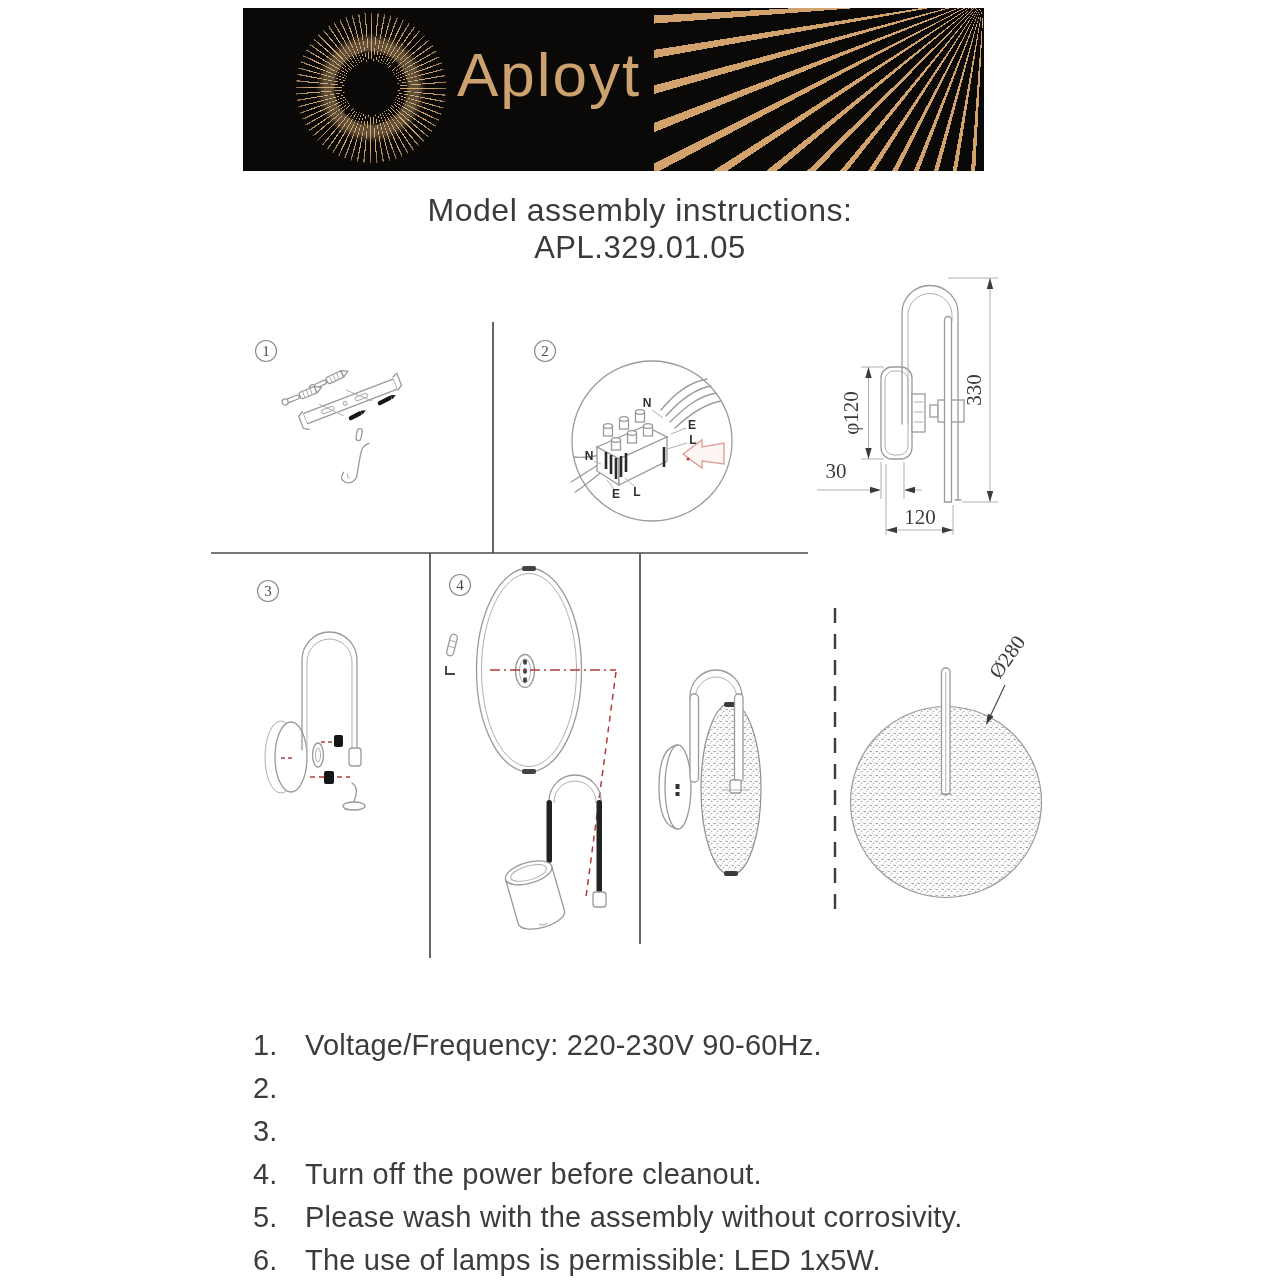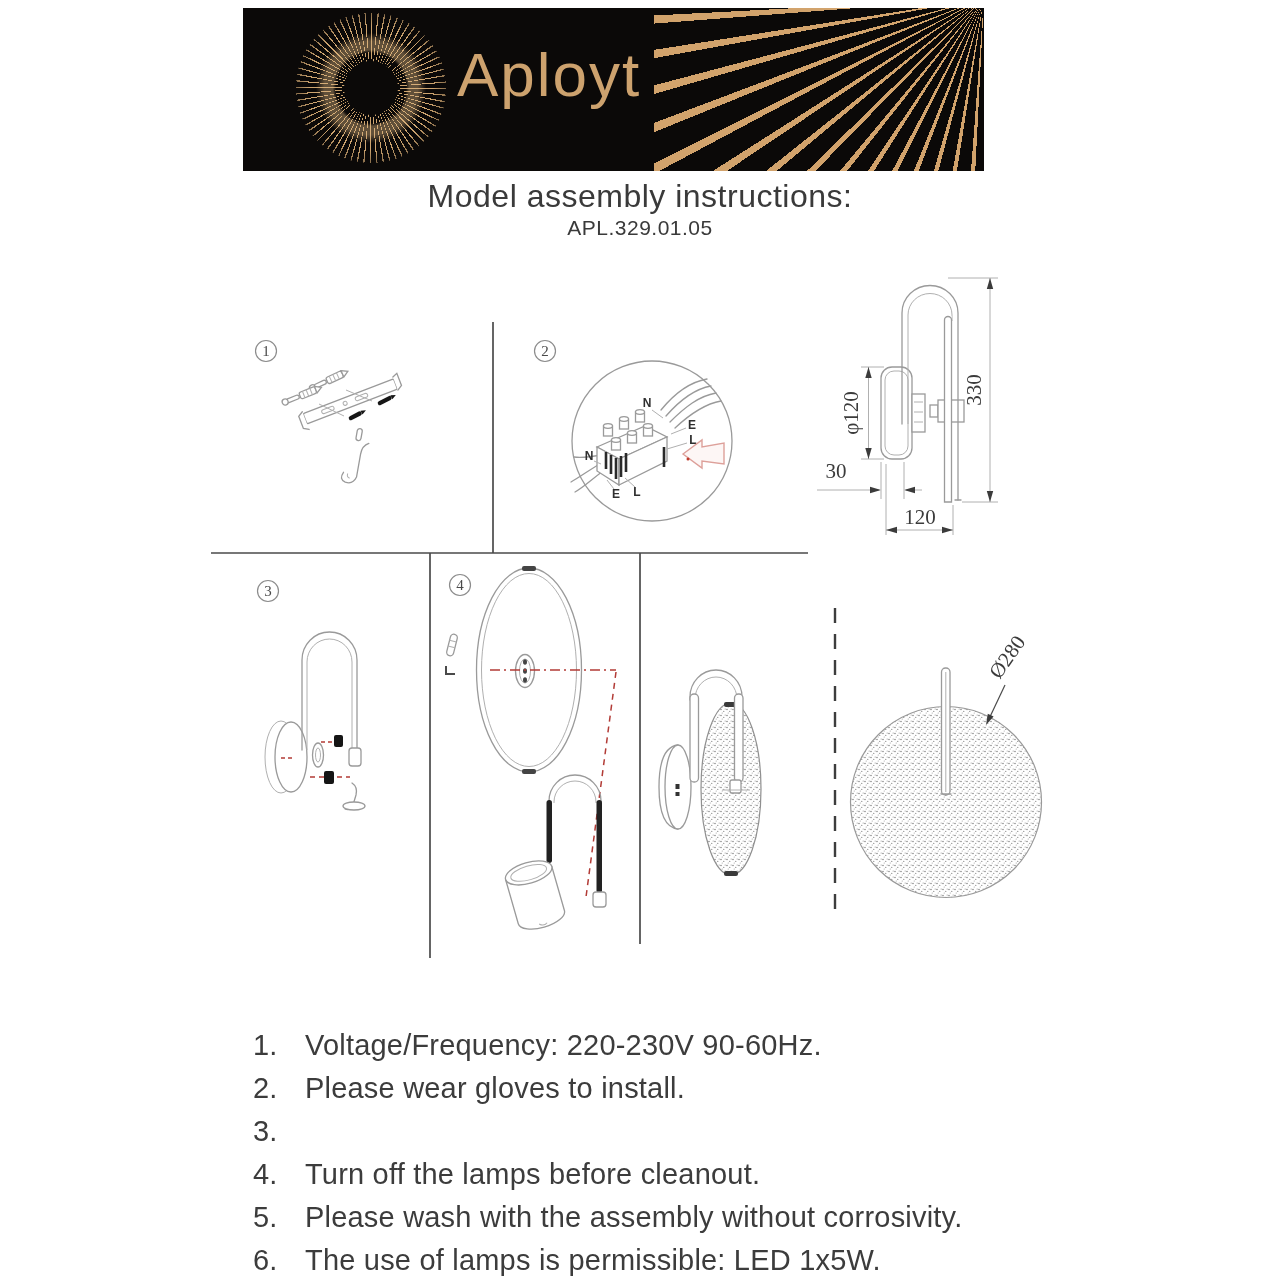--- a/index.html
+++ b/index.html
@@ -35,24 +35,24 @@
   }
   .fan {
     position:absolute; right:0; top:0; width:330px; height:163px;
     background: repeating-conic-gradient(from 186deg at 100% -6%,
       rgba(210,163,108,0) 0deg 2.9deg, #d2a36c 2.9deg 4.3deg, rgba(210,163,108,0) 4.3deg 5.9deg);
   }
 
   
   .title, .model {
     position:absolute; left:0; right:0; text-align:center;
-    color:#3a3a3a; letter-spacing:0.5px;
+    color:#3a3a3a; letter-spacing:0.5px;margin-top:14px;
   }
   .title { top:178px; font-size:32px; }
-  .model { top:216px; font-size:21px; }
+  .model { top:216px; font-size:31px; }
 
   
   svg.diagram { position:absolute; left:0; top:0; width:1280px; height:1280px; }
   .ln   { stroke:#9a9a9a; stroke-width:1.3; fill:none; stroke-linecap:round; }
   .f    { fill:#ffffff; }
   .thin { stroke:#b0b0b0; stroke-width:1; fill:none; }
   .dk2  { stroke:#2a2a2a; stroke-width:2.6; }
   .redd { stroke:#b23b36; stroke-width:1.5; fill:none; }
   .dim  { font-family:"Liberation Serif", serif; font-size:21px; fill:#3b3b3b; }
   .lbl  { font-family:"Liberation Sans", sans-serif; font-weight:bold; font-size:12px; fill:#2f2f2f; text-anchor:middle; }
@@ -364,28 +364,27 @@
     </g>
   </svg>
 
   <ol class="notes">
     <li class="note">
       <span class="num">1.</span>
       <span class="txt">Voltage/Frequency: 220-230V 90-60Hz.</span>
     </li>
     <li class="note">
       <span class="num">2.</span>
-      <span class="txt">Please wear gloves to install.</span>
     </li>
     <li class="note">
       <span class="num">3.</span>
     </li>
     <li class="note">
       <span class="num">4.</span>
-      <span class="txt">Turn off the lamps before cleanout.</span>
+      <span class="txt">Turn off the power before cleanout.</span>
     </li>
     <li class="note">
       <span class="num">5.</span>
       <span class="txt">Please wash with the assembly without corrosivity.</span>
     </li>
     <li class="note">
       <span class="num">6.</span>
       <span class="txt">The use of lamps is permissible: LED 1x5W.</span>
     </li>
   </ol>

